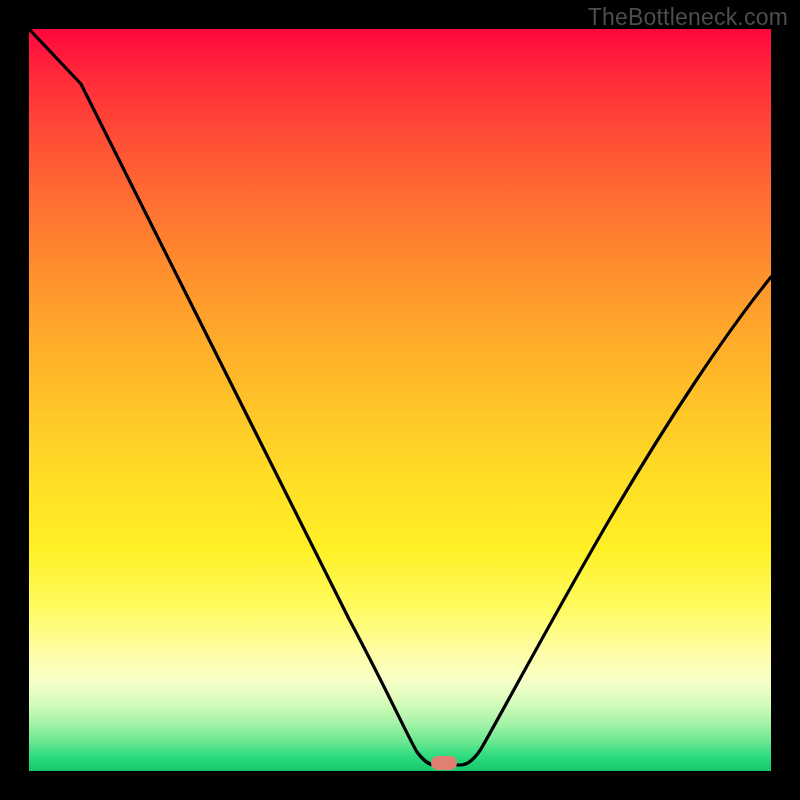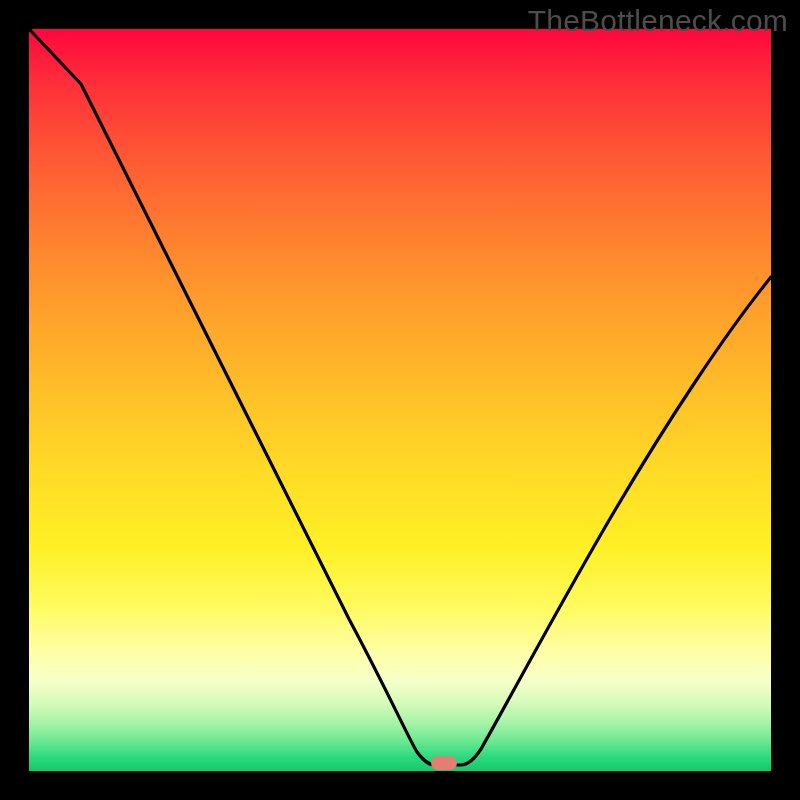--- a/index.html
+++ b/index.html
@@ -15,21 +15,21 @@
     position: relative;
     width: 800px;
     height: 800px;
     background: #000;
   }
   .watermark {
     position: absolute;
     top: 4px;
     right: 12px;
     color: #4d4d4d;
-    font-size: 30px;
+    font-size: 23px;
     font-weight: 400;
     letter-spacing: 0.2px;
     z-index: 20;
     user-select: none;
   }
   .plot-area {
     position: absolute;
     left: 29px;
     top: 29px;
     width: 742px;

